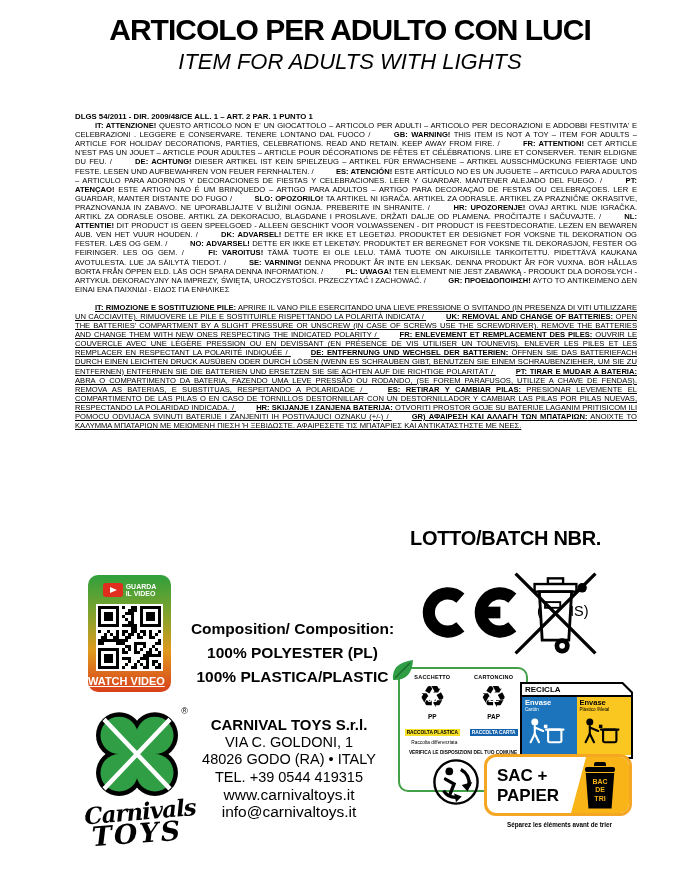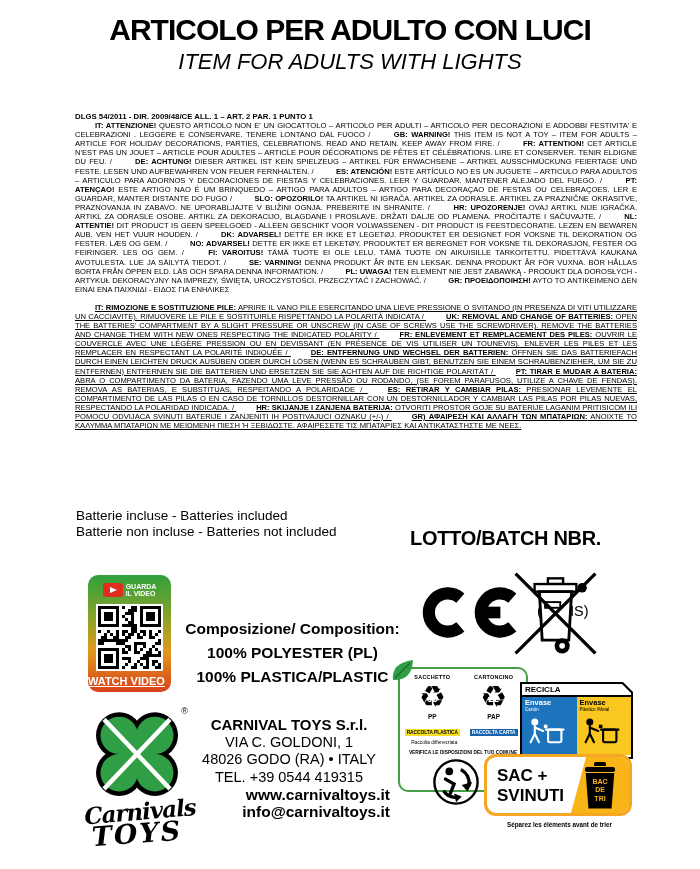--- a/index.html
+++ b/index.html
@@ -96,40 +96,36 @@
   
   .logo{position:absolute;left:84px;top:708px;width:106px;text-align:center;}
   .logo .reg{position:absolute;right:2px;top:-2px;font-size:9px;}
   .logo-script{font-family:"DejaVu Serif",serif;font-style:italic;font-weight:700;font-size:23px;
                transform:rotate(-5deg);margin-top:-8px;letter-spacing:-1px;}
   .logo-toys{font-family:"DejaVu Serif",serif;font-style:italic;font-weight:700;font-size:27px;
              transform:rotate(-4deg);margin-top:-7px;letter-spacing:2px;}
   .address{position:absolute;left:188px;top:716px;width:202px;text-align:center;}
   .addr-name{font-size:15px;font-weight:800;line-height:18px;}
   .addr-line{font-size:14.5px;line-height:17.3px;}
-  .addr-bold{font-size:15.5px;font-weight:700;line-height:17.5px;text-align:right;}
+  .addr-bold{font-size:15.5px;font-weight:400;line-height:17.5px;}
 </style>
 </head>
 <body>
 
 <div class="page">
 
   <div class="title">ARTICOLO PER ADULTO CON LUCI</div>
   <div class="subtitle">ITEM FOR ADULTS WITH LIGHTS</div>
 
   <div class="legal">
     <p class="law">DLGS 54/2011 - DIR. 2009/48/CE ALL. 1 – ART. 2 PAR. 1 PUNTO 1</p>
     <p><span class="b">IT: ATTENZIONE!</span><span> QUESTO ARTICOLO NON E' UN GIOCATTOLO – ARTICOLO PER ADULTI – ARTICOLO PER DECORAZIONI E ADDOBBI FESTIVITA' E CELEBRAZIONI . LEGGERE E CONSERVARE. TENERE LONTANO DAL FUOCO / </span><span class="b">GB: WARNING!</span><span> THIS ITEM IS NOT A TOY – ITEM FOR ADULTS – ARTICLE FOR HOLIDAY DECORATIONS, PARTIES, CELEBRATIONS. READ AND RETAIN. KEEP AWAY FROM FIRE. / </span><span class="b">FR: ATTENTION!</span><span> CET ARTICLE N'EST PAS UN JOUET – ARTICLE POUR ADULTES – ARTICLE POUR DÉCORATIONS DE FÊTES ET CÉLÉBRATIONS. LIRE ET CONSERVER. TENIR ELDIGNE DU FEU. / </span><span class="b">DE: ACHTUNG!</span><span> DIESER ARTIKEL IST KEIN SPIELZEUG – ARTIKEL FÜR ERWACHSENE – ARTIKEL AUSSCHMÜCKUNG FEIERTAGE UND FESTE. LESEN UND AUFBEWAHREN VON FEUER FERNHALTEN. / </span><span class="b">ES: ATENCIÓN!</span><span> ESTE ARTÍCULO NO ES UN JUGUETE – ARTICULO PARA ADULTOS – ARTICULO PARA ADORNOS Y DECORACIONES DE FIESTAS Y CELEBRACIONES. LEER Y GUARDAR. MANTENER ALEJADO DEL FUEGO. / </span><span class="b">PT: ATENÇAO!</span><span> ESTE ARTIGO NAO É UM BRINQUEDO – ARTIGO PARA ADULTOS – ARTIGO PARA DECORAÇAO DE FESTAS OU CELEBRAÇOES. LER E GUARDAR, MANTER DISTANTE DO FUGO / </span><span class="b">SLO: OPOZORILO!</span><span> TA ARTIKEL NI IGRAČA. ARTIKEL ZA ODRASLE. ARTIKEL ZA PRAZNIČNE OKRASITVE, PRAZNOVANJA IN ZABAVO. NE UPORABLJAJTE V BLIŽINI OGNJA. PREBERITE IN SHRANITE. / </span><span class="b">HR: UPOZORENJE!</span><span> OVAJ ARTIKL NIJE IGRAČKA. ARTIKL ZA ODRASLE OSOBE. ARTIKL ZA DEKORACIJO, BLAGDANE I PROSLAVE. DRŽATI DALJE OD PLAMENA. PROČITAJTE I SAČUVAJTE. / </span><span class="b">NL: ATTENTIE!</span><span> DIT PRODUCT IS GEEN SPEELGOED - ALLEEN GESCHIKT VOOR VOLWASSENEN - DIT PRODUCT IS FEESTDECORATIE. LEZEN EN BEWAREN AUB. VEN HET VUUR HOUDEN. / </span><span class="b">DK: ADVARSEL!</span><span> DETTE ER IKKE ET LEGETØJ. PRODUKTET ER DESIGNET FOR VOKSNE TIL DEKORATION OG FESTER. LÆS OG GEM. / </span><span class="b">NO: ADVARSEL!</span><span> DETTE ER IKKE ET LEKETØY. PRODUKTET ER BEREGNET FOR VOKSNE TIL DEKORASJON, FESTER OG FEIRINGER. LES OG GEM. / </span><span class="b">FI: VAROITUS!</span><span> TÄMÄ TUOTE EI OLE LELU. TÄMÄ TUOTE ON AIKUISILLE TARKOITETTU. PIDETTÄVÄ KAUKANA AVOTULESTA. LUE JA SÄILYTÄ TIEDOT. / </span><span class="b">SE: VARNING!</span><span> DENNA PRODUKT ÅR INTE EN LEKSAK. DENNA PRODUKT ÅR FÖR VUXNA. BÖR HÅLLAS BORTA FRÅN ÖPPEN ELD. LÄS OCH SPARA DENNA INFORMATION. / </span><span class="b">PL: UWAGA!</span><span> TEN ELEMENT NIE JEST ZABAWKĄ - PRODUKT DLA DOROSŁYCH - ARTYKUŁ DEKORACYJNY NA IMPREZY, ŚWIĘTA, UROCZYSTOŚCI. PRZECZYTAĆ I ZACHOWAĆ. / </span><span class="b">GR: ΠΡΟΕΙΔΟΠΟΙΗΣΗ!</span><span> ΑΥΤΟ ΤΟ ΑΝΤΙΚΕΙΜΕΝΟ ΔΕΝ ΕΙΝΑΙ ΕΝΑ ΠΑΙΧΝΙΔΙ - ΕΙΔΟΣ ΓΙΑ ΕΝΗΛΙΚΕΣ</span></p>
     <p class="gap"><span class="b">IT: RIMOZIONE E SOSTITUZIONE PILE:</span><span> APRIRE IL VANO PILE ESERCITANDO UNA LIEVE PRESSIONE O SVITANDO (IN PRESENZA DI VITI UTILIZZARE UN CACCIAVITE). RIMUOVERE LE PILE E SOSTITUIRLE RISPETTANDO LA POLARITÀ INDICATA / </span><span class="b">UK: REMOVAL AND CHANGE OF BATTERIES:</span><span> OPEN THE BATTERIES' COMPARTMENT BY A SLIGHT PRESSURE OR UNSCREW (IN CASE OF SCREWS USE THE SCREWDRIVER). REMOVE THE BATTERIES AND CHANGE THEM WITH NEW ONES RESPECTING THE INDICATED POLARITY / </span><span class="b">FR: ENLEVEMENT ET REMPLACEMENT DES PILES:</span><span> OUVRIR LE COUVERCLE AVEC UNE LÉGÈRE PRESSION OU EN DEVISSANT (EN PRÉSENCE DE VIS UTILISER UN TOUNEVIS). ENLEVER LES PILES ET LES REMPLACER EN RESPECTANT LA POLARITÉ INDIQUÉE / </span><span class="b">DE: ENTFERNUNG UND WECHSEL DER BATTERIEN:</span><span> ÖFFNEN SIE DAS BATTERIEFACH DURCH EINEN LEICHTEN DRUCK AUSÜBEN ODER DURCH LÖSEN (WENN ES SCHRAUBEN GIBT, BENUTZEN SIE EINEM SCHRAUBENZIEHER, UM SIE ZU ENTFERNEN) ENTFERNEN SIE DIE BATTERIEN UND ERSETZEN SIE SIE ACHTEN AUF DIE RICHTIGE POLARITÄT / </span><span class="b">PT: TIRAR E MUDAR A BATERIA:</span><span> ABRA O COMPARTIMENTO DA BATERIA, FAZENDO UMA LEVE PRESSÃO OU RODANDO, (SE FOREM PARAFUSOS, UTILIZE A CHAVE DE FENDAS). REMOVA AS BATERIAS, E SUBSTITUAS, RESPEITANDO A POLARIDADE / </span><span class="b">ES: RETIRAR Y CAMBIAR PILAS:</span><span> PRESIONAR LEVEMENTE EL COMPARTIMENTO DE LAS PILAS O EN CASO DE TORNILLOS DESTORNILLAR CON UN DESTORNILLADOR Y CAMBIAR LAS PILAS POR PILAS NUEVAS, RESPECTANDO LA POLARIDAD INDICADA. / </span><span class="b">HR: SKIJANJE I ZANJENA BATERIJA:</span><span> OTVORITI PROSTOR GOJE SU BATERIJE LAGANIM PRITISICOM ILI POMOCU ODVIJACA SVINUTI BATERIJE I ZANJENITI IH POSTIVAJUCI OZNAKU (+/-) / </span><span class="b">GR) ΑΦΑΙΡΕΣΗ ΚΑΙ ΑΛΛΑΓΗ ΤΩΝ ΜΠΑΤΑΡΙΩΝ:</span><span> ΑΝΟΙΧΤΕ ΤΟ ΚΑΛΥΜΜΑ ΜΠΑΤΑΡΙΩΝ ΜΕ ΜΕΙΩΜΕΝΗ ΠΙΕΣΗ Ή ΞΕΒΙΔΩΣΤΕ. ΑΦΑΙΡΕΣΕΤΕ ΤΙΣ ΜΠΑΤΑΡΙΕΣ ΚΑΙ ΑΝΤΙΚΑΤΑΣΤΗΣΤΕ ΜΕ ΝΕΕΣ.</span></p>
   </div>
 
-  <div class="battery-note">
-    <div>Batterie incluse - Batteries included</div>
-    <div>Batterie non incluse - Batteries not included</div>
-  </div>
 
   <div class="lotto">LOTTO/BATCH NBR.</div>
 
   <div class="video-badge">
     <div class="vb-top">
       <span class="yt"></span>
       <span class="vb-top-text">
         <span>GUARDA</span><br>
         <span>IL VIDEO</span>
       </span>
@@ -270,21 +266,21 @@
             <rect x="0" y="14" width="7" height="7" fill="#000"></rect>
             <rect x="1" y="15" width="5" height="5" fill="#fff"></rect>
             <rect x="2" y="16" width="3" height="3" fill="#000"></rect>
           </g>
       </svg>
     </div>
     <div class="vb-bottom">WATCH VIDEO</div>
   </div>
 
   <div class="composition">
-    <div>Composizione/ Composition:</div>
+    <div>Composition/ Composition:</div>
     <div>100% POLYESTER (PL)</div>
     <div>100% PLASTICA/PLASTIC</div>
   </div>
 
   <div class="ce-mark">
     <svg width="112" height="53" viewBox="0 0 210 100">
       <path d="M 75.6 22.8 A 36 36 0 1 0 75.6 77.2" fill="none" stroke="#000" stroke-width="23"></path>
       <path d="M 173.6 22.8 A 36 36 0 1 0 173.6 77.2" fill="none" stroke="#000" stroke-width="23"></path>
       <rect x="114" y="39" width="37" height="22" fill="#000"></rect>
     </svg>
@@ -380,21 +376,21 @@
       <path d="M28 44 L46 54 L38 74" stroke="#000" stroke-width="7" fill="none" stroke-linecap="round"></path>
       <path d="M60 24 A32 32 0 0 1 77 58" stroke="#000" stroke-width="7" fill="none"></path>
       <path d="M84 50 L74 70 L62 56 Z" fill="#000"></path>
       <path d="M24 68 A30 30 0 0 0 52 82" stroke="#000" stroke-width="7" fill="none"></path>
       <path d="M46 74 L62 80 L50 92 Z" fill="#000"></path>
     </svg>
   </div>
   <div class="sac-box">
     <div class="sac-text">
       <div>SAC +</div>
-      <div>SVINUTI</div>
+      <div>PAPIER</div>
     </div>
     <div class="sac-right">
       <div class="sac-bin">
         <div class="handle"></div>
         <div class="lid"></div>
         <div class="body">
           <div>BAC</div>
           <div>DE</div>
           <div>TRI</div>
         </div>

